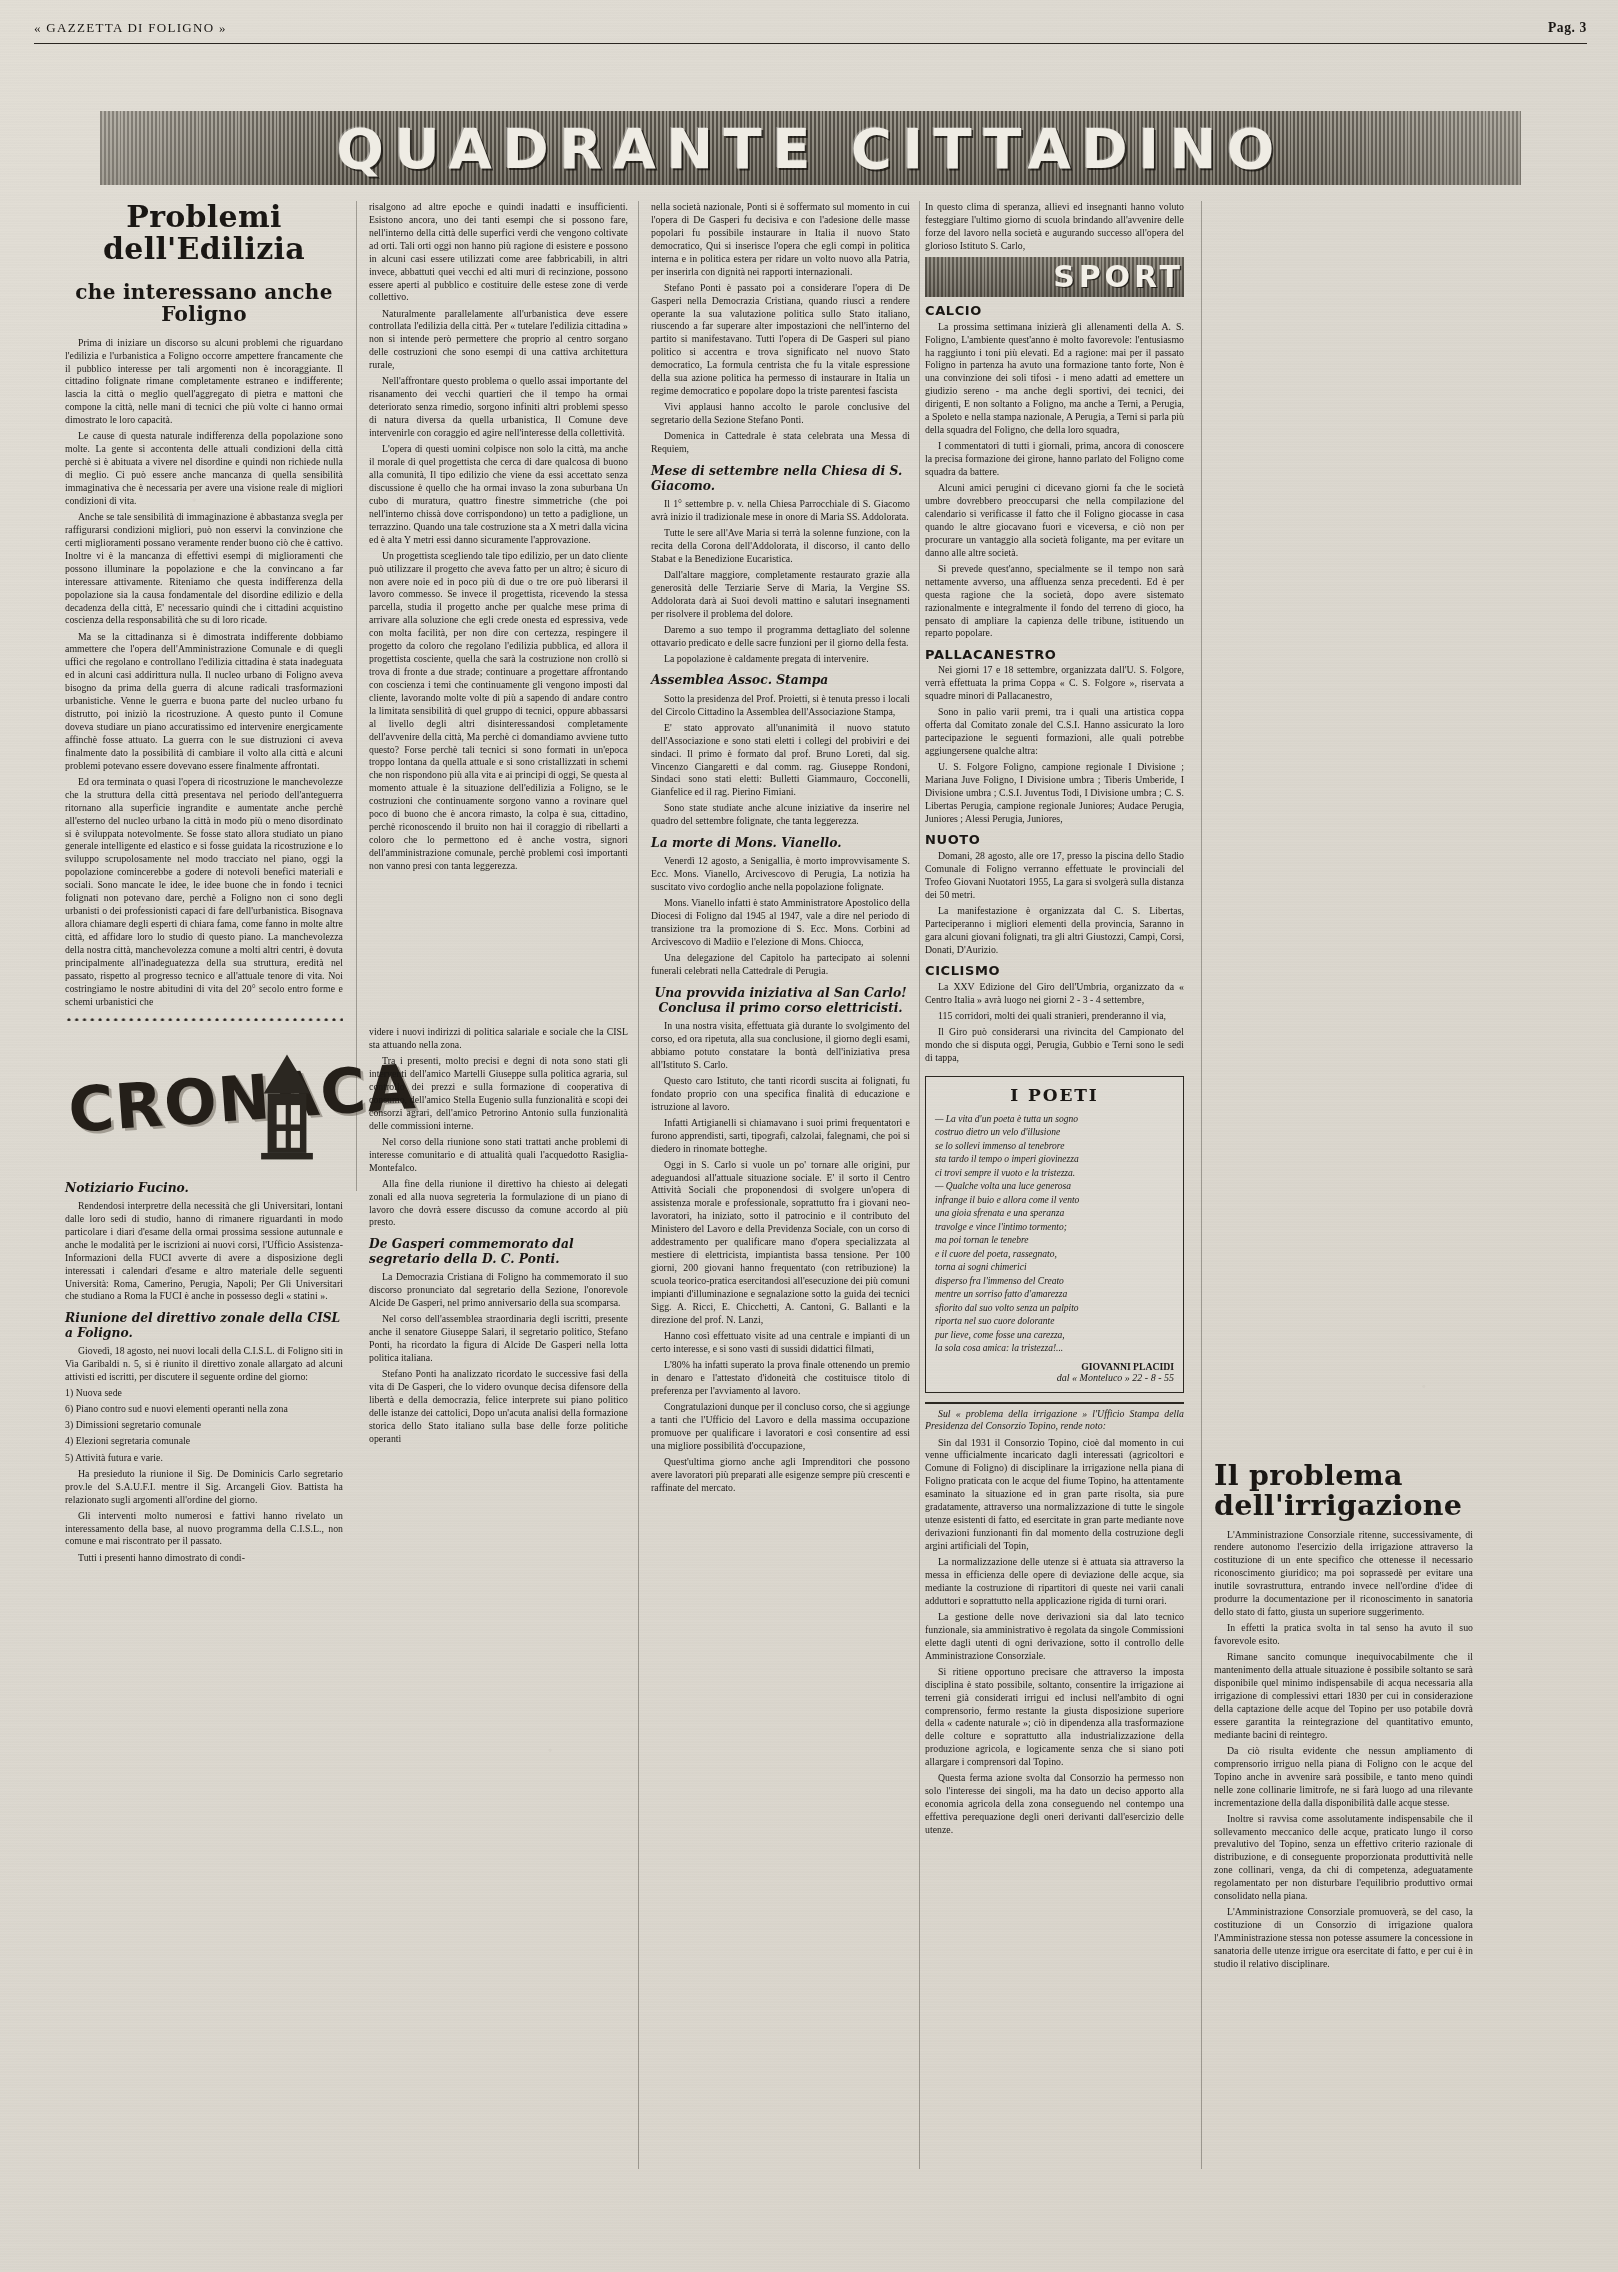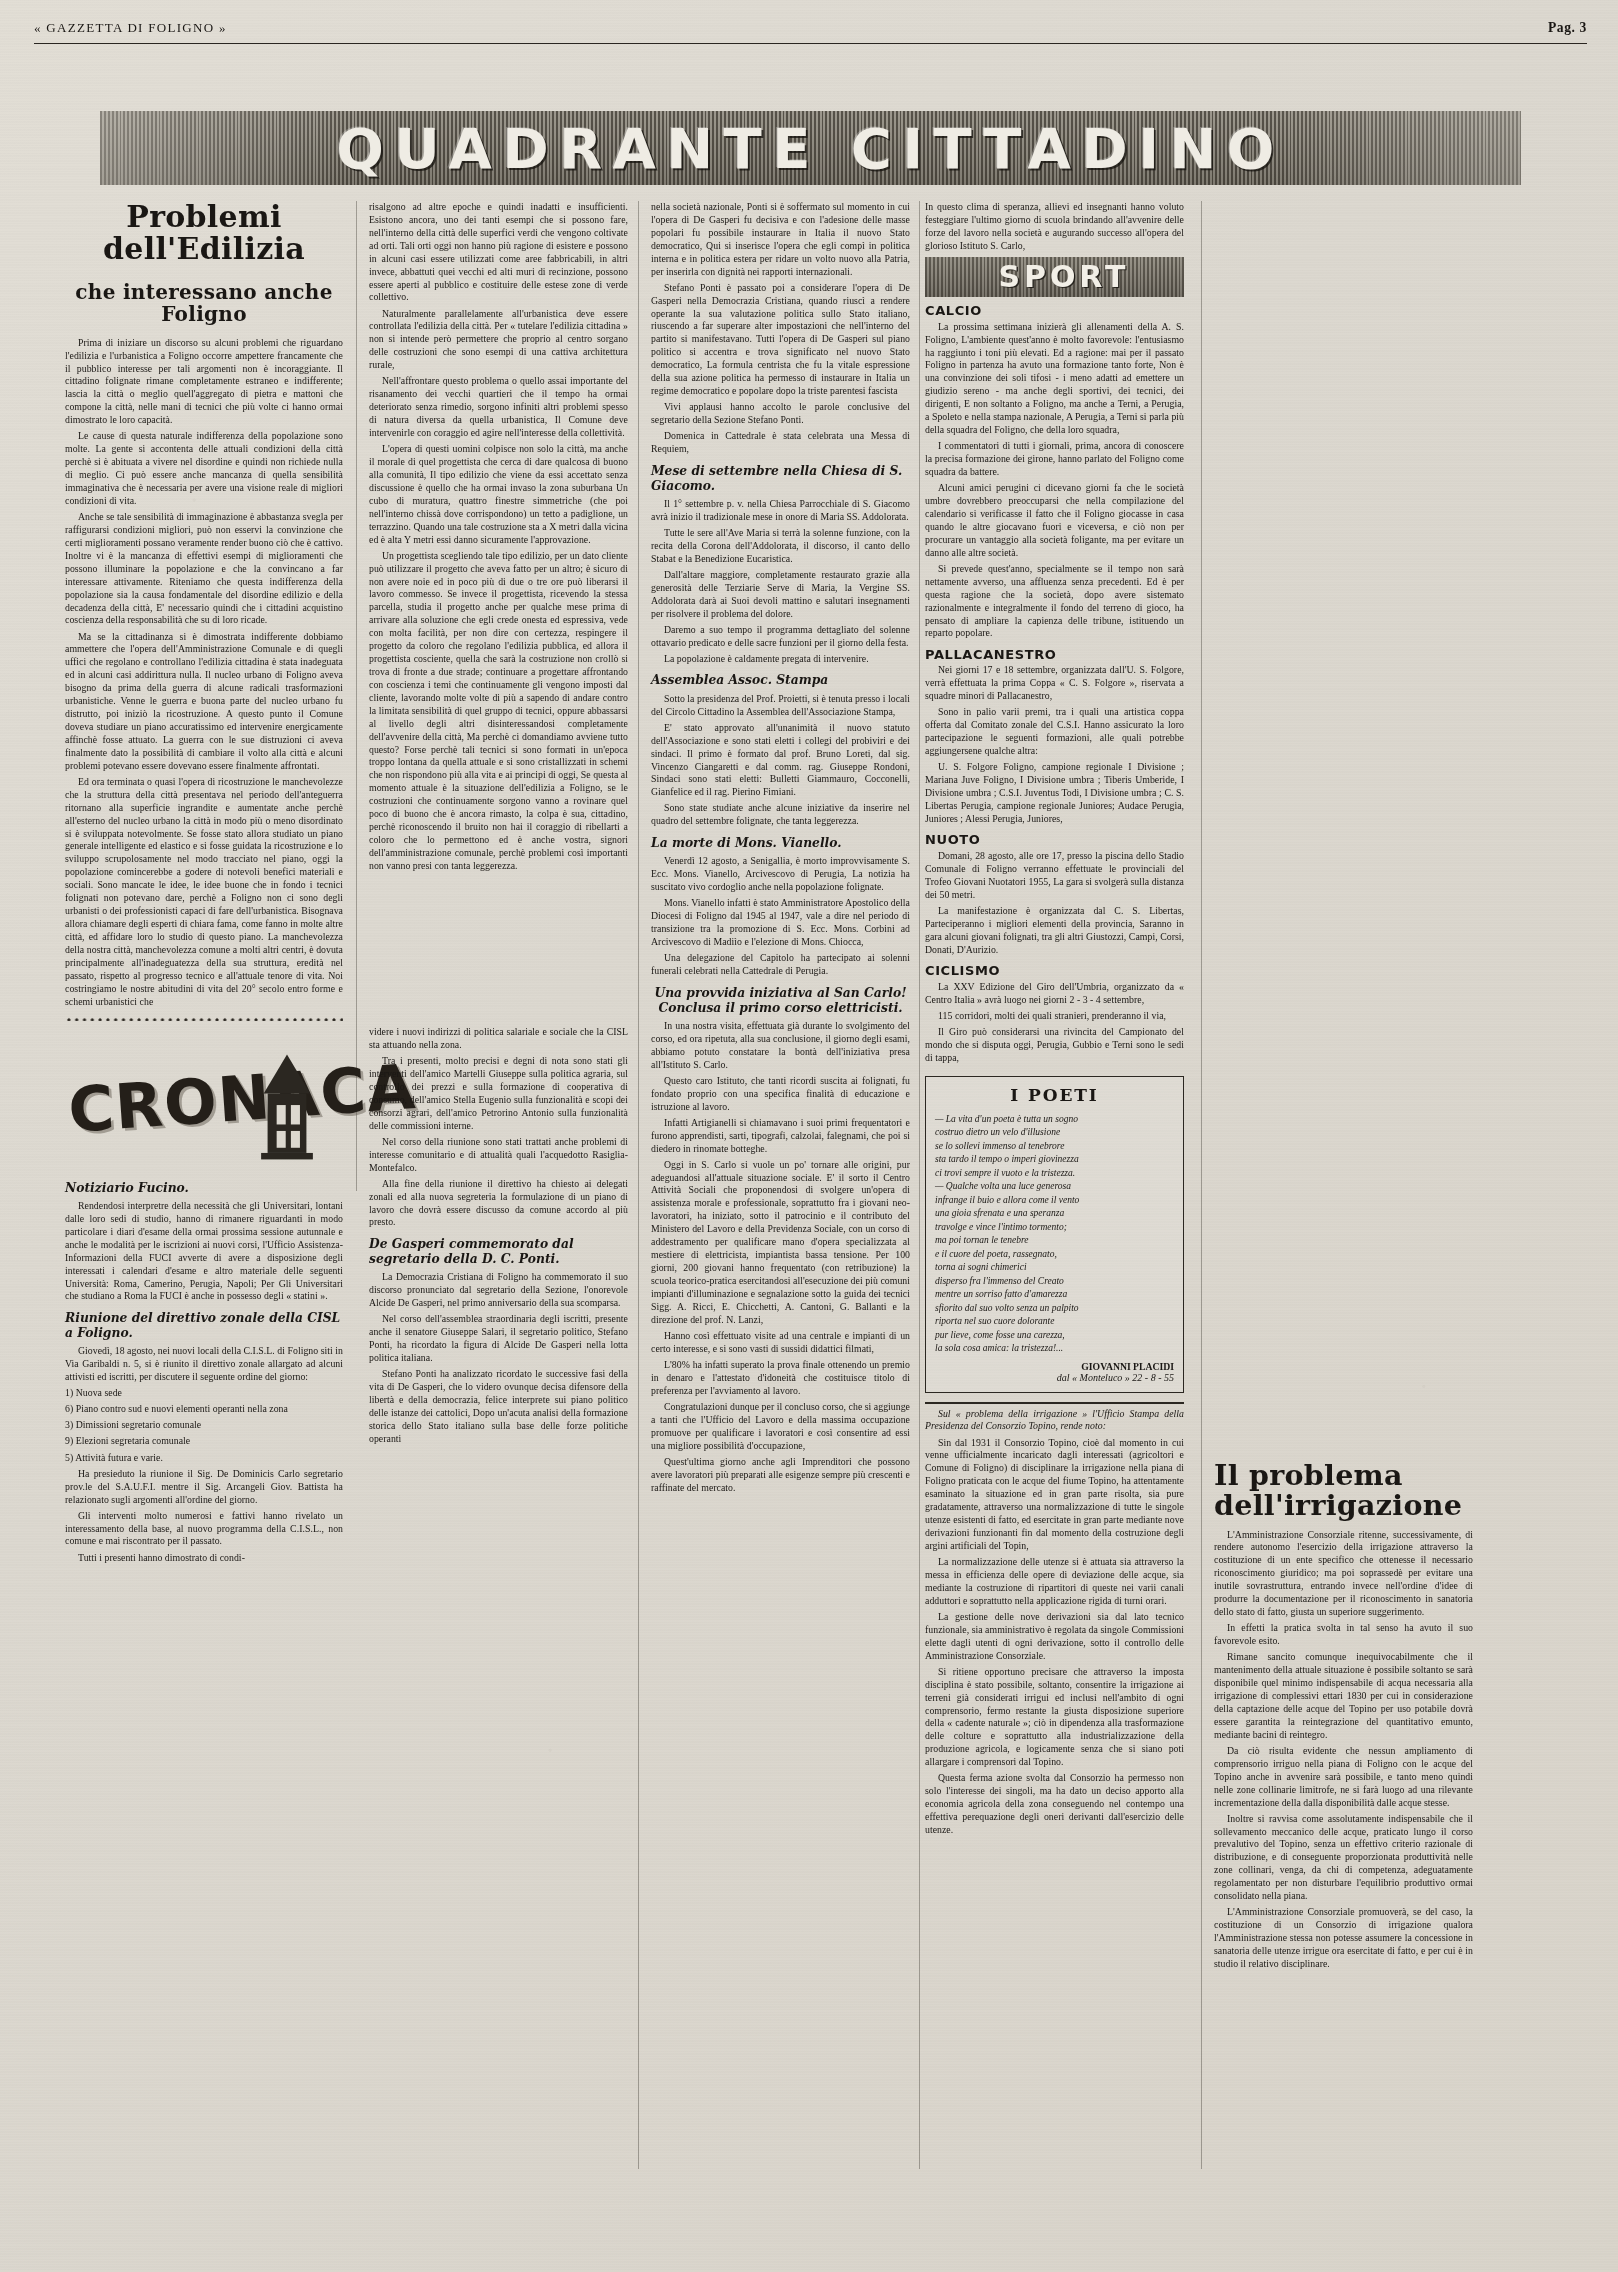--- a/index.html
+++ b/index.html
@@ -114,21 +114,21 @@
     text-align:left;
   }
   h3.sec.center{ text-align:center; }
 
   
   .sport-head{
     margin:3.9px 0 2.6px 0;
     background:
       repeating-linear-gradient(90deg, rgba(40,36,30,0.45) 0 1.9px, rgba(255,255,255,0.10) 1.9px 3.9px),
       linear-gradient(180deg,#8d887c,#6a655b);
-    height:40px; display:flex; align-items:center; justify-content:center;padding-left:19px;
+    height:40px; display:flex; align-items:center; justify-content:flex-end;padding-left:19px;
   }
   .sport-head span{
     font-family:"DejaVu Sans", sans-serif; font-weight:bold; font-size:30px;
     letter-spacing:3.9px; color:#f2efe7;
     text-shadow:1.3px 1.3px 0 rgba(20,18,14,0.8);
   }
   .subsport{
     font-family:"DejaVu Sans", sans-serif; font-weight:bold;
     font-size:13px; letter-spacing:0.6px; margin:6.5px 0 2.6px 0;
   }
@@ -226,21 +226,21 @@
       </div>
 
       <h3 class="sec">Notiziario Fucino.</h3>
       <p class="body">Rendendosi interpretre della necessità che gli Universitari, lontani dalle loro sedi di studio, hanno di rimanere riguardanti in modo particolare i diari d'esame della ormai prossima sessione autunnale e anche le modalità per le iscrizioni ai nuovi corsi, l'Ufficio Assistenza-Informazioni della FUCI avverte di avere a disposizione degli interessati i calendari d'esame e altro materiale delle seguenti Università: Roma, Camerino, Perugia, Napoli; Per Gli Universitari che studiano a Roma la FUCI è anche in possesso degli « statini ».</p>
 
       <h3 class="sec">Riunione del direttivo zonale della CISL a Foligno.</h3>
       <p class="body">Giovedì, 18 agosto, nei nuovi locali della C.I.S.L. di Foligno siti in Via Garibaldi n. 5, si è riunito il direttivo zonale allargato ad alcuni attivisti ed iscritti, per discutere il seguente ordine del giorno:</p>
       <p class="body noind">1) Nuova sede</p>
       <p class="body noind">6) Piano contro sud e nuovi elementi operanti nella zona</p>
       <p class="body noind">3) Dimissioni segretario comunale</p>
-      <p class="body noind">9) Elezioni segretaria comunale</p>
+      <p class="body noind">4) Elezioni segretaria comunale</p>
       <p class="body noind">5) Attività futura e varie.</p>
       <p class="body">Ha presieduto la riunione il Sig. De Dominicis Carlo segretario prov.le del S.A.U.F.I. mentre il Sig. Arcangeli Giov. Battista ha relazionato sugli argomenti all'ordine del giorno.</p>
       <p class="body">Gli interventi molto numerosi e fattivi hanno rivelato un interessamento della base, al nuovo programma della C.I.S.L., non comune e mai riscontrato per il passato.</p>
       <p class="body">Tutti i presenti hanno dimostrato di condi-</p>
     </div>
 
     <div class="col c2">
       <p class="body noind">risalgono ad altre epoche e quindi inadatti e insufficienti. Esistono ancora, uno dei tanti esempi che si possono fare, nell'interno della città delle superfici verdi che vengono coltivate ad orti. Tali orti oggi non hanno più ragione di esistere e possono in alcuni casi essere utilizzati come aree fabbricabili, in altri invece, abbattuti quei vecchi ed alti muri di recinzione, possono essere aperti al pubblico e costituire delle estese zone di verde collettivo.</p>
       <p class="body">Naturalmente parallelamente all'urbanistica deve essere controllata l'edilizia della città. Per « tutelare l'edilizia cittadina » non si intende però permettere che proprio al centro sorgano delle costruzioni che sono esempi di una cattiva architettura rurale,</p>
       <p class="body">Nell'affrontare questo problema o quello assai importante del risanamento dei vecchi quartieri che il tempo ha ormai deteriorato senza rimedio, sorgono infiniti altri problemi spesso di natura diversa da quella urbanistica, Il Comune deve intervenirle con coraggio ed agire nell'interesse della collettività.</p>

